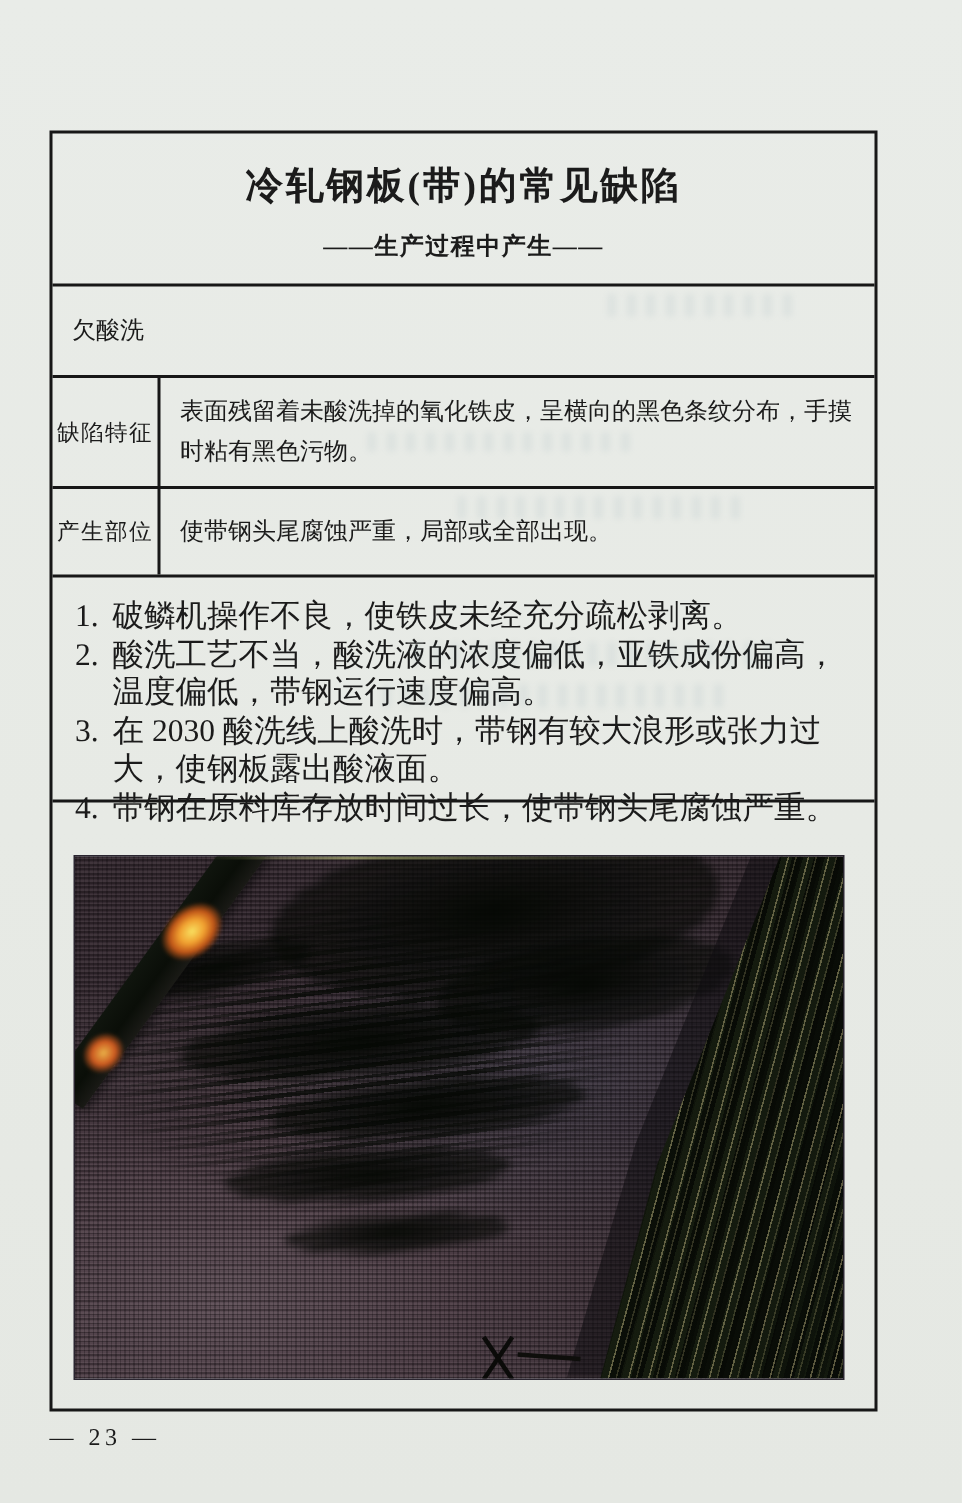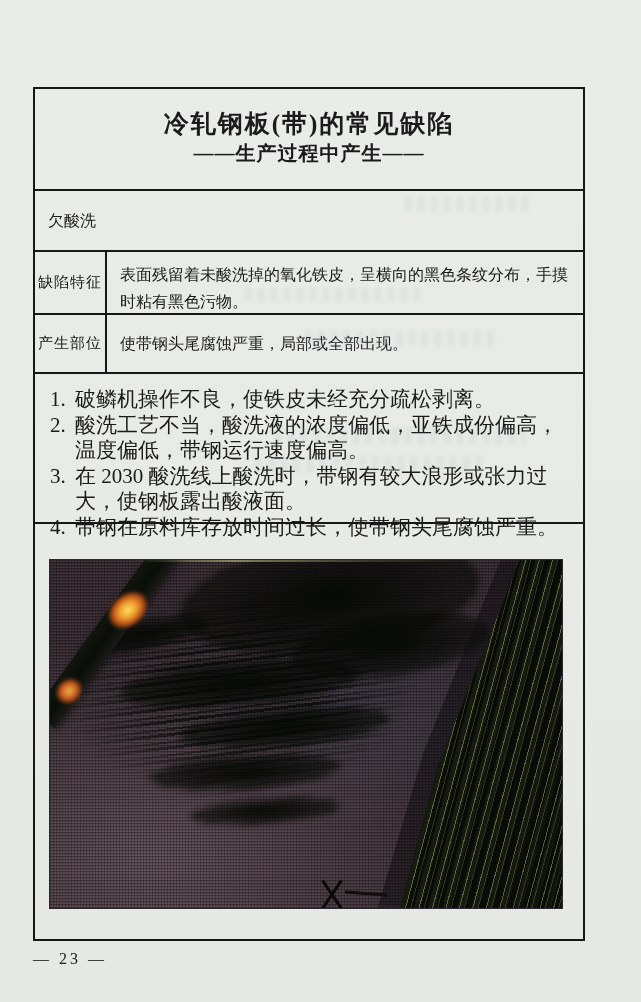--- a/index.html
+++ b/index.html
@@ -29,30 +29,31 @@
     border-bottom: 2px solid #171717;
     text-align: center;
   }
   .doc-title {
     margin-top: 18px;
     font-size: 25px;
     font-weight: 700;
     letter-spacing: 2px;
   }
   .doc-subtitle {
-    font-size: 20px;
+    margin-top: 14px;
+    font-size: 16px;
     font-weight: 700;
     letter-spacing: 1px;
   }
   .t-row {
     display: flex;
     border-bottom: 2px solid #171717;
   }
   .t-row.r1 { height: 61px; }
-  .t-row.r2 { height: 63px; }
+  .t-row.r2 { height: 74px; }
   .t-row.r3 { height: 59px; }
   .t-row.r4 { height: 150px; }
   .label-cell {
     width: 72px;
     border-right: 2px solid #171717;
     display: flex; align-items: center; justify-content: center;
     font-size: 15px;
     letter-spacing: 1px;
     flex: none;
   }

